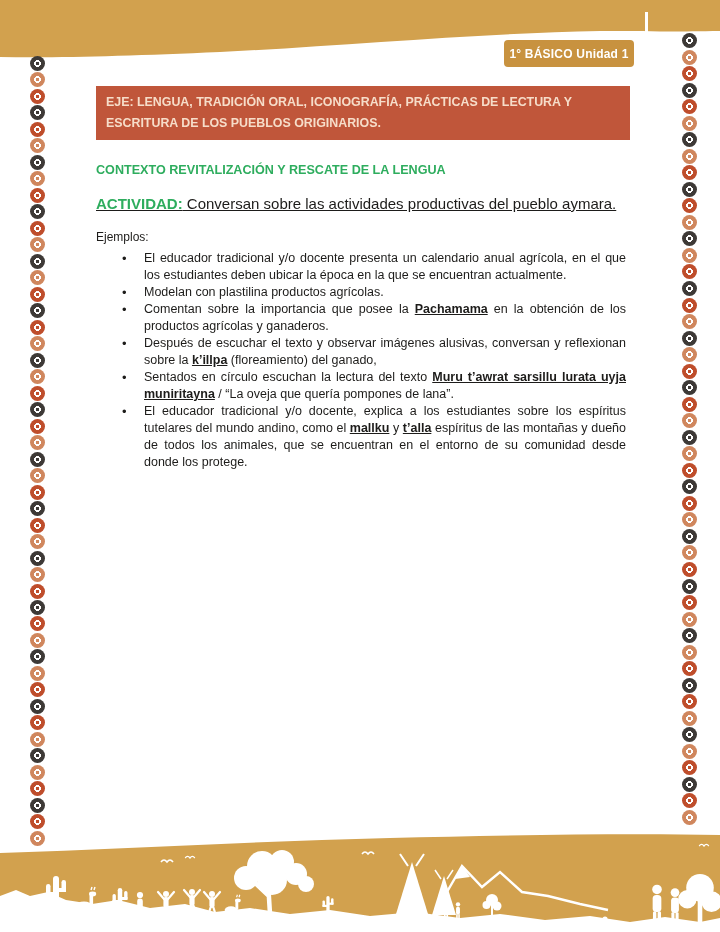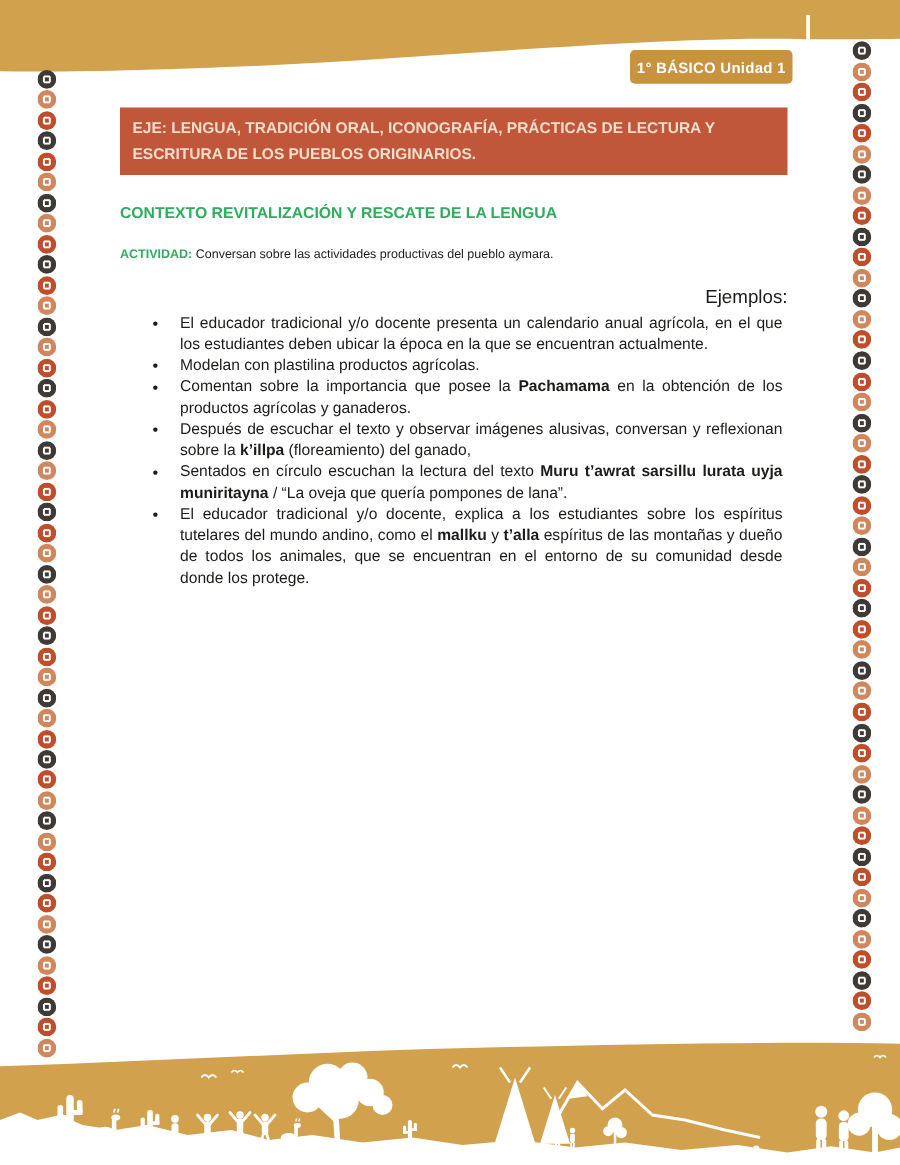--- a/index.html
+++ b/index.html
@@ -38,33 +38,33 @@
   }
   .eje-banner{
     margin:0 0 23px 0;padding:6px 10px;
     background:var(--banner-bg,#c0563a);color:var(--banner-text,#f6ddc9);
     font-weight:bold;font-size:12.4px;line-height:21px;
   }
   .context-heading{
     margin:0 0 18px 0;font-size:12.6px;font-weight:bold;
     color:var(--green,#2ead5e);
   }
-  .activity-line{margin:0 0 17px 0;font-size:10px;line-height:17px;}
+  .activity-line{margin:0 0 17px 0;font-size:15px;line-height:17px;text-decoration:underline;}
   .activity-label{color:var(--green,#2ead5e);font-weight:bold;}
-  .examples-label{margin:0 0 3px 0;font-size:15px;line-height:17px;text-align:right;}
+  .examples-label{margin:0 0 3px 0;font-size:12px;line-height:17px;}
   ul.examples{list-style:none;margin:4px;padding:0;}
   ul.examples li{
     position:relative;padding-left:44px;text-align:justify;
     font-size:12.5px;line-height:17px;
   }
   ul.examples li::before{
     content:"•";position:absolute;left:22px;top:0;
     font-size:13px;line-height:17px;
   }
-  ul.examples li b{font-weight:bold;}
+  ul.examples li b{font-weight:bold;text-decoration:underline;}
   
   .footer{position:absolute;left:0;bottom:0;width:720px;height:100px;}
   .footer .w{fill:#ffffff;}
 </style>
 </head>
 <body>
 
 <svg class="topband" viewBox="0 0 720 70">
   <path class="band" d="M0,0 H720 V31 C660,32 636,31 600,31 C480,33 340,46 220,52 C130,56 60,58 0,57 Z"></path>
   <rect x="645" y="12" width="3" height="20" fill="#ffffff"></rect>

